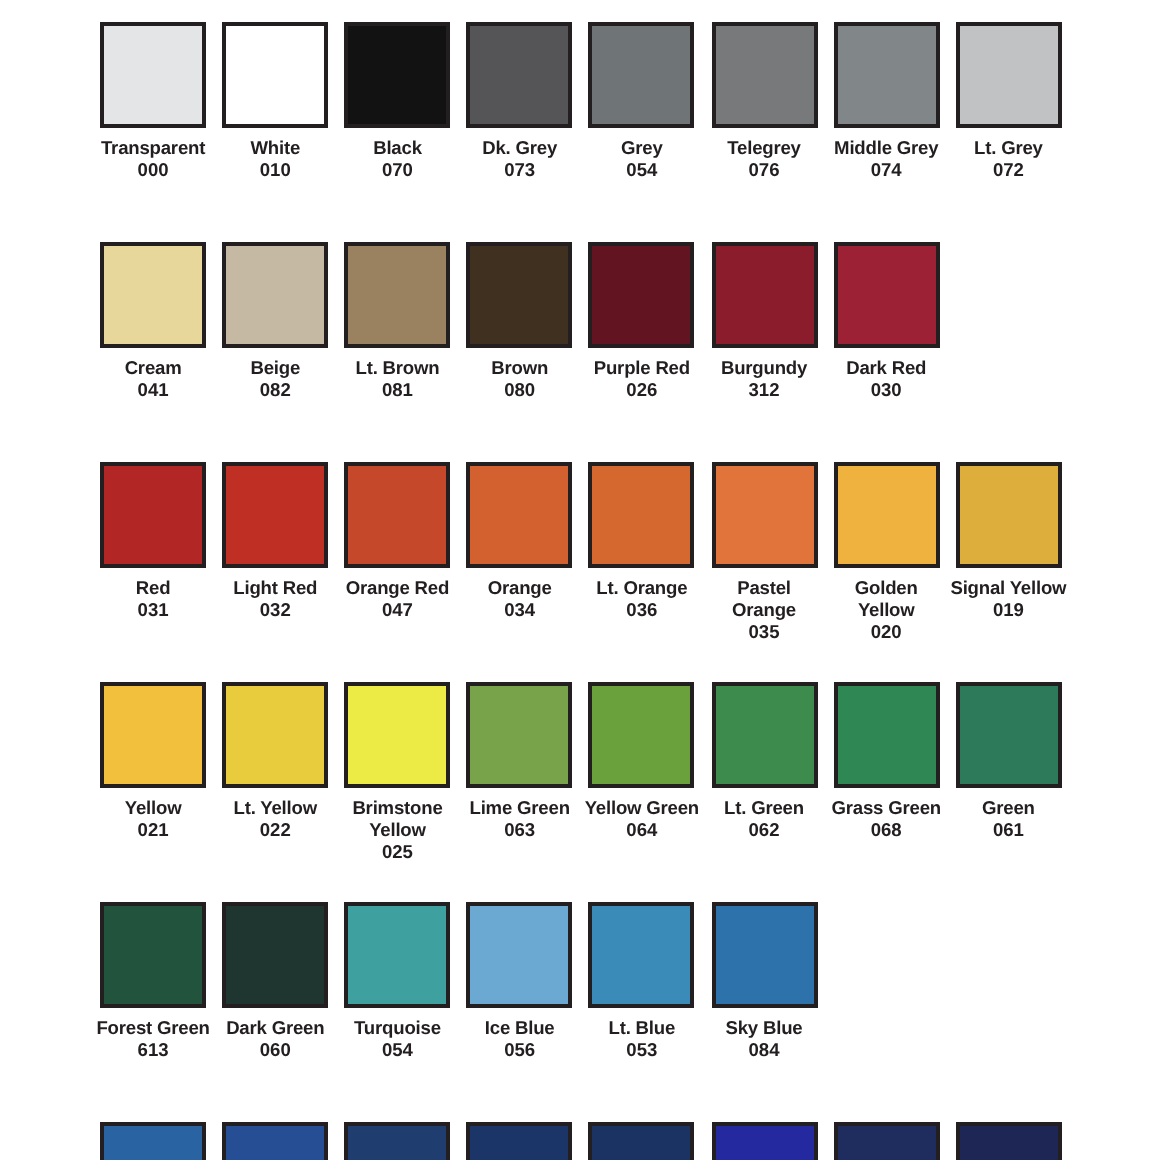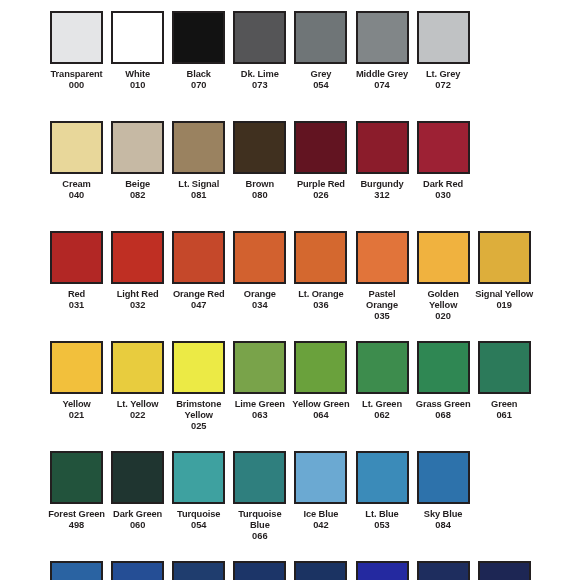--- a/index.html
+++ b/index.html
@@ -78,53 +78,58 @@
         <div class="swatch-label">White</div>
         <div class="swatch-code">010</div>
       </div>
       <div class="swatch-cell">
         <div class="swatch-chip" style="background-color: rgb(18, 18, 18);"></div>
         <div class="swatch-label">Black</div>
         <div class="swatch-code">070</div>
       </div>
       <div class="swatch-cell">
         <div class="swatch-chip" style="background-color: rgb(85, 85, 87);"></div>
-        <div class="swatch-label">Dk. Lime</div>
+        <div class="swatch-label">Dk. Grey</div>
         <div class="swatch-code">073</div>
       </div>
       <div class="swatch-cell">
         <div class="swatch-chip" style="background-color: rgb(111, 117, 119);"></div>
         <div class="swatch-label">Grey</div>
         <div class="swatch-code">054</div>
       </div>
       <div class="swatch-cell">
+        <div class="swatch-chip" style="background-color: rgb(119, 121, 123);"></div>
+        <div class="swatch-label">Telegrey</div>
+        <div class="swatch-code">076</div>
+      </div>
+      <div class="swatch-cell">
         <div class="swatch-chip" style="background-color: rgb(129, 134, 136);"></div>
         <div class="swatch-label">Middle Grey</div>
         <div class="swatch-code">074</div>
       </div>
       <div class="swatch-cell">
         <div class="swatch-chip" style="background-color: rgb(192, 194, 196);"></div>
         <div class="swatch-label">Lt. Grey</div>
         <div class="swatch-code">072</div>
       </div>
     </div>
     <div class="swatch-row">
       <div class="swatch-cell">
         <div class="swatch-chip" style="background-color: rgb(232, 215, 154);"></div>
         <div class="swatch-label">Cream</div>
-        <div class="swatch-code">040</div>
+        <div class="swatch-code">041</div>
       </div>
       <div class="swatch-cell">
         <div class="swatch-chip" style="background-color: rgb(198, 185, 164);"></div>
         <div class="swatch-label">Beige</div>
         <div class="swatch-code">082</div>
       </div>
       <div class="swatch-cell">
         <div class="swatch-chip" style="background-color: rgb(154, 130, 96);"></div>
-        <div class="swatch-label">Lt. Signal</div>
+        <div class="swatch-label">Lt. Brown</div>
         <div class="swatch-code">081</div>
       </div>
       <div class="swatch-cell">
         <div class="swatch-chip" style="background-color: rgb(64, 48, 31);"></div>
         <div class="swatch-label">Brown</div>
         <div class="swatch-code">080</div>
       </div>
       <div class="swatch-cell">
         <div class="swatch-chip" style="background-color: rgb(98, 20, 33);"></div>
         <div class="swatch-label">Purple Red</div>
@@ -222,41 +227,36 @@
       <div class="swatch-cell">
         <div class="swatch-chip" style="background-color: rgb(44, 122, 90);"></div>
         <div class="swatch-label">Green</div>
         <div class="swatch-code">061</div>
       </div>
     </div>
     <div class="swatch-row">
       <div class="swatch-cell">
         <div class="swatch-chip" style="background-color: rgb(34, 83, 60);"></div>
         <div class="swatch-label">Forest Green</div>
-        <div class="swatch-code">498</div>
+        <div class="swatch-code">613</div>
       </div>
       <div class="swatch-cell">
         <div class="swatch-chip" style="background-color: rgb(31, 53, 48);"></div>
         <div class="swatch-label">Dark Green</div>
         <div class="swatch-code">060</div>
       </div>
       <div class="swatch-cell">
         <div class="swatch-chip" style="background-color: rgb(62, 161, 160);"></div>
         <div class="swatch-label">Turquoise</div>
         <div class="swatch-code">054</div>
       </div>
       <div class="swatch-cell">
-        <div class="swatch-chip" style="background-color: rgb(47, 127, 126);"></div>
-        <div class="swatch-label">Turquoise Blue</div>
-        <div class="swatch-code">066</div>
-      </div>
-      <div class="swatch-cell">
         <div class="swatch-chip" style="background-color: rgb(107, 169, 210);"></div>
         <div class="swatch-label">Ice Blue</div>
-        <div class="swatch-code">042</div>
+        <div class="swatch-code">056</div>
       </div>
       <div class="swatch-cell">
         <div class="swatch-chip" style="background-color: rgb(59, 139, 185);"></div>
         <div class="swatch-label">Lt. Blue</div>
         <div class="swatch-code">053</div>
       </div>
       <div class="swatch-cell">
         <div class="swatch-chip" style="background-color: rgb(45, 114, 171);"></div>
         <div class="swatch-label">Sky Blue</div>
         <div class="swatch-code">084</div>

